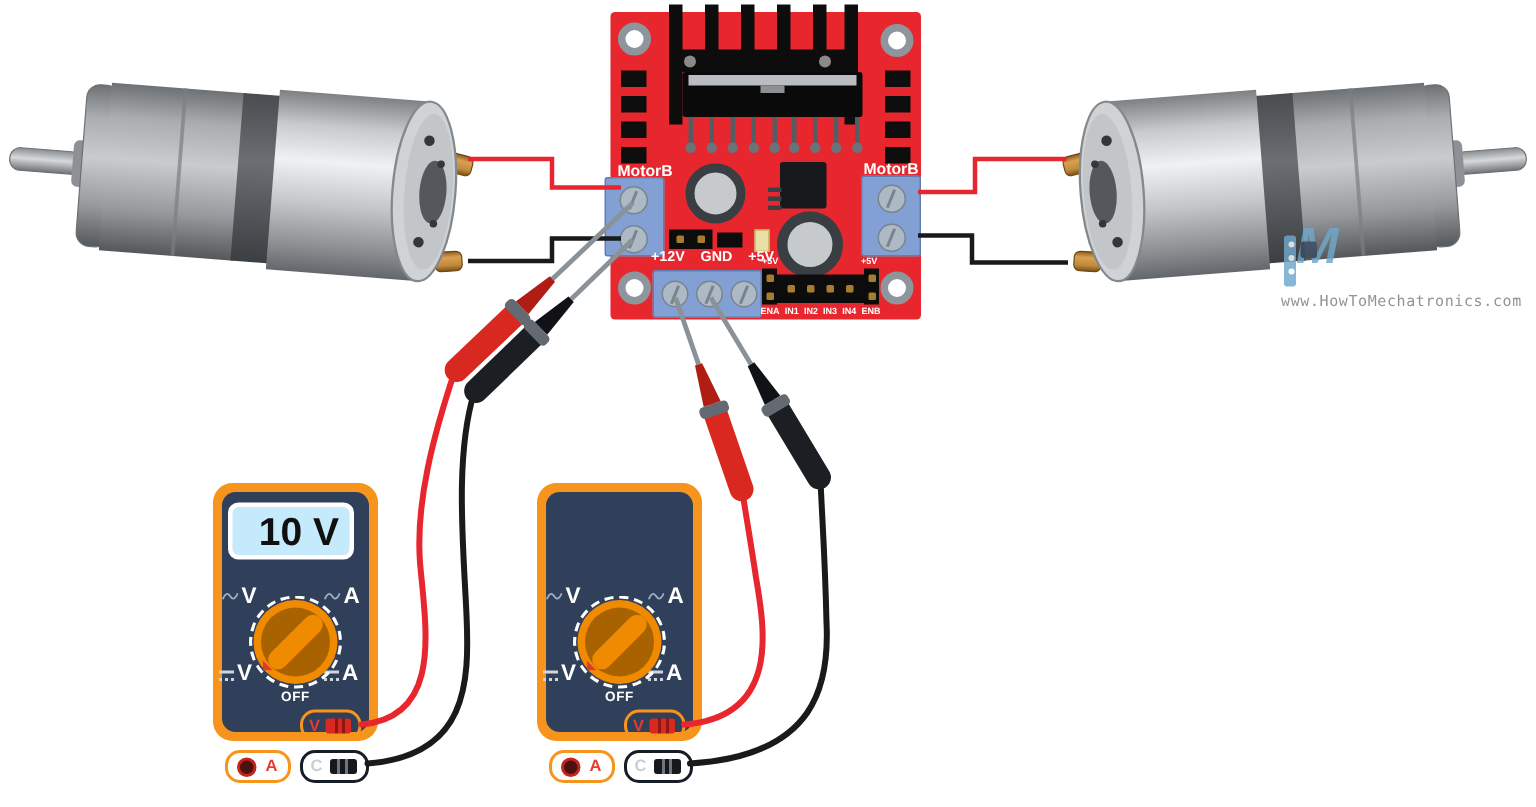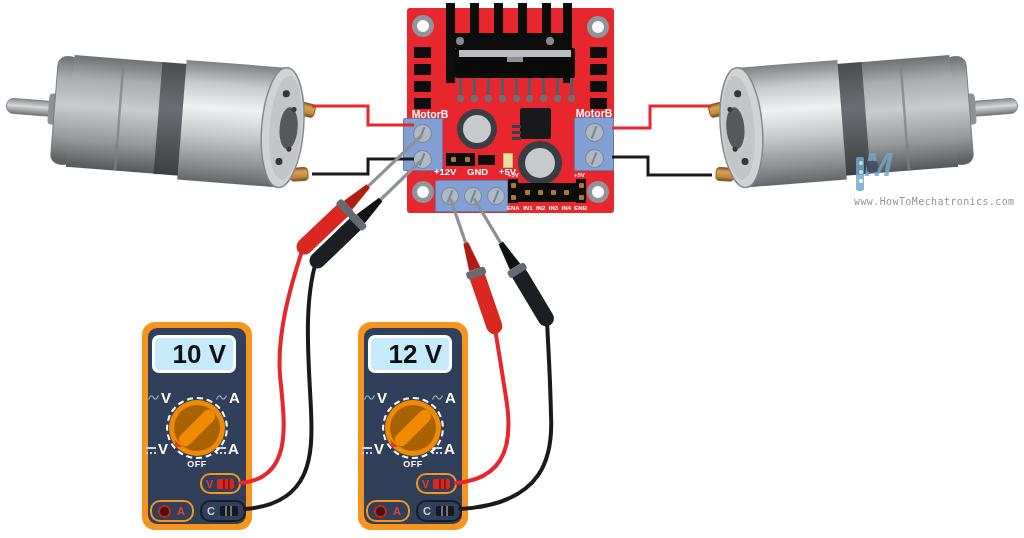--- a/index.html
+++ b/index.html
@@ -42,21 +42,21 @@
   .jlabel{position:absolute;color:#fff;font-weight:bold;font-size:6px;}
   .cap{position:absolute;border-radius:50%;background:#c6cacd;border:6px solid #393e43;box-sizing:border-box;}
   .reg{position:absolute;left:113px;top:100px;width:31px;height:31px;background:#17191c;border-radius:2px;}
   .reg-leg{position:absolute;width:9px;height:3px;background:#3a4045;}
   .jmp{position:absolute;left:39px;top:145px;width:29px;height:13px;background:#0c0c0c;
        display:flex;align-items:center;justify-content:space-around;}
   .chip-s{position:absolute;left:71px;top:147px;width:17px;height:10px;background:#0c0c0c;}
   .led{position:absolute;left:96px;top:145px;width:8px;height:13px;background:#eae0a6;border:1px solid #c9ba6e;}
 
   
-  .meter{position:absolute;width:110px;height:208px;background:var(--meter-orange,#f7941d);
+  .meter{position:absolute;width:110px;height:172px;background:var(--meter-orange,#f7941d);
          border-radius:13px;top:322px;}
   .meter-face{position:absolute;left:6px;top:6px;right:6px;bottom:6px;
               background:var(--meter-navy,#31405a);border-radius:9px;}
   .lcd{position:absolute;left:10px;top:13px;width:84px;height:38px;background:var(--lcd-blue,#c5eafb);
        border:3px solid #fff;border-radius:7px;box-sizing:border-box;display:flex;align-items:center;
        justify-content:flex-end;padding-right:7px;font-size:26px;font-weight:bold;color:#101010;}
   .dring{position:absolute;left:24px;top:75px;width:62px;height:62px;border:2px dashed #fff;
          border-radius:50%;box-sizing:border-box;}
   .knob{position:absolute;left:27px;top:78px;width:56px;height:56px;border-radius:50%;
         background:var(--knob-orange,#f08a00);}
@@ -263,21 +263,20 @@
         <b>A</b>
     </div>
     <div class="jack cjack">
       <b>C</b>
         <span class="cplug"></span>
     </div>
   </div>
 
   <div class="meter" style="left:358px">
     <div class="meter-face"></div>
-    <div class="lcd">12 V</div>
     <div class="dlabel" style="left:6px;top:68px">
       <span class="sym-ac">
           <svg width="11" height="9" viewBox="0 0 11 9">
             <path d="M0.5 6.5 Q3 0.5 5.5 4.5 Q8 8.5 10.5 2.5" stroke="#9fb0bf" stroke-width="1.2" fill="none"></path>
           </svg>
         </span>
       <b>V</b>
     </div>
     <div class="dlabel" style="left:74px;top:68px">
       <span class="sym-ac">

